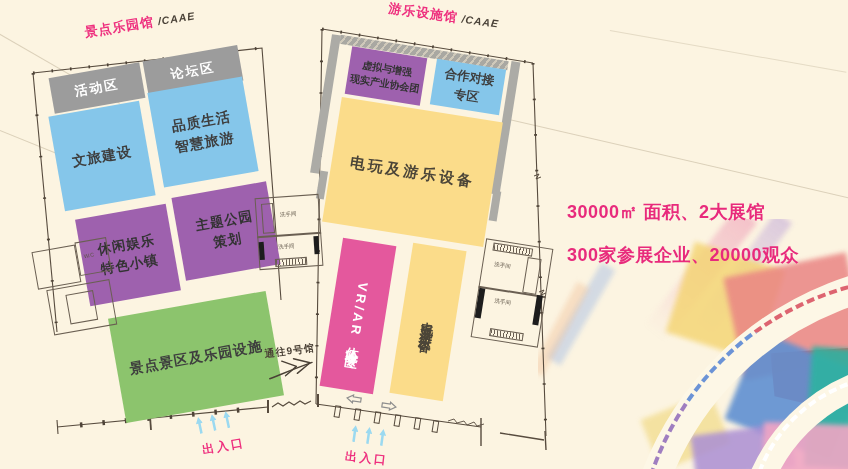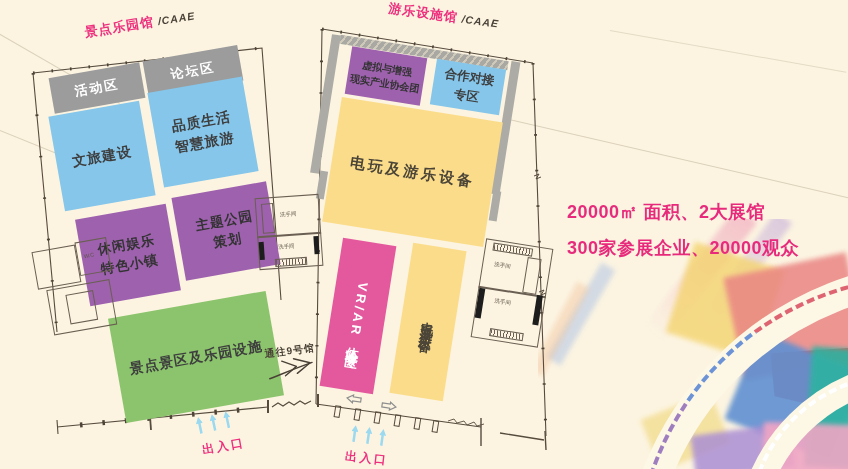--- a/index.html
+++ b/index.html
@@ -21,21 +21,21 @@
   .c-yellow{background:#fbdc8a;color:#4b4538;}
   .c-pink{background:#e4589d;color:#fff;}
   .vert{writing-mode:vertical-rl;text-orientation:mixed;letter-spacing:3px;}
   .bar{position:absolute;background:#acaba6;}
   .hatch{background:repeating-linear-gradient(120deg,#a9a8a2 0 4px,#cfc9ba 4px 6px);}
   
   .hall-title{position:absolute;white-space:nowrap;font-weight:700;}
   .hall-title .t{color:#ee2f7e;font-size:13px;letter-spacing:1px;}
   .hall-title .b{color:#4a4238;font-size:10.5px;font-style:italic;margin-left:4px;letter-spacing:1px;}
   .stats{position:absolute;left:567px;top:200px;color:#e82a7c;font-weight:700;font-size:18px;letter-spacing:.5px;z-index:10;}
-  .stats div+div{margin-top:12px;}
+  .stats div+div{margin-top:19px;}
   .entrance{position:absolute;color:#ee2f7e;font-weight:700;font-size:12px;letter-spacing:2.5px;white-space:nowrap;}
   .arrow-group{position:absolute;display:flex;gap:7px;}
   .up-arrow{width:7px;height:17px;background:#9bd9f0;
     clip-path:polygon(50% 0,100% 38%,68% 38%,68% 100%,32% 100%,32% 38%,0 38%);}
   .tohall{position:absolute;left:266px;top:344px;transform:rotate(-7deg);color:#4a4136;font-weight:600;font-size:10px;letter-spacing:1px;text-align:center;}
   
   .blk{position:absolute;}
   .rr{position:absolute;border:1px solid #6a5f52;background:transparent;}
   .rr-lbl{position:absolute;font-size:5.5px;color:#5d5346;line-height:1;white-space:nowrap;}
   .bbar{position:absolute;background:#1d1d1d;}
@@ -200,17 +200,17 @@
   <div class="entrance lvl2" style="left:345px;top:450px;transform:rotate(6deg);">出入口</div>
 
   <div class="hall-title lvl2" style="left:84px;top:14px;transform:rotate(-9deg);">
     <span class="t">景点乐园馆</span><span class="b">/CAAE</span>
   </div>
   <div class="hall-title lvl2" style="left:388px;top:6px;transform:rotate(8deg);">
     <span class="t">游乐设施馆</span><span class="b">/CAAE</span>
   </div>
 
   <div class="stats">
-    <div>20000㎡ 面积、2大展馆</div>
+    <div>30000㎡ 面积、2大展馆</div>
     <div>300家参展企业、20000观众</div>
   </div>
 
 </div>
 
 </body></html>

